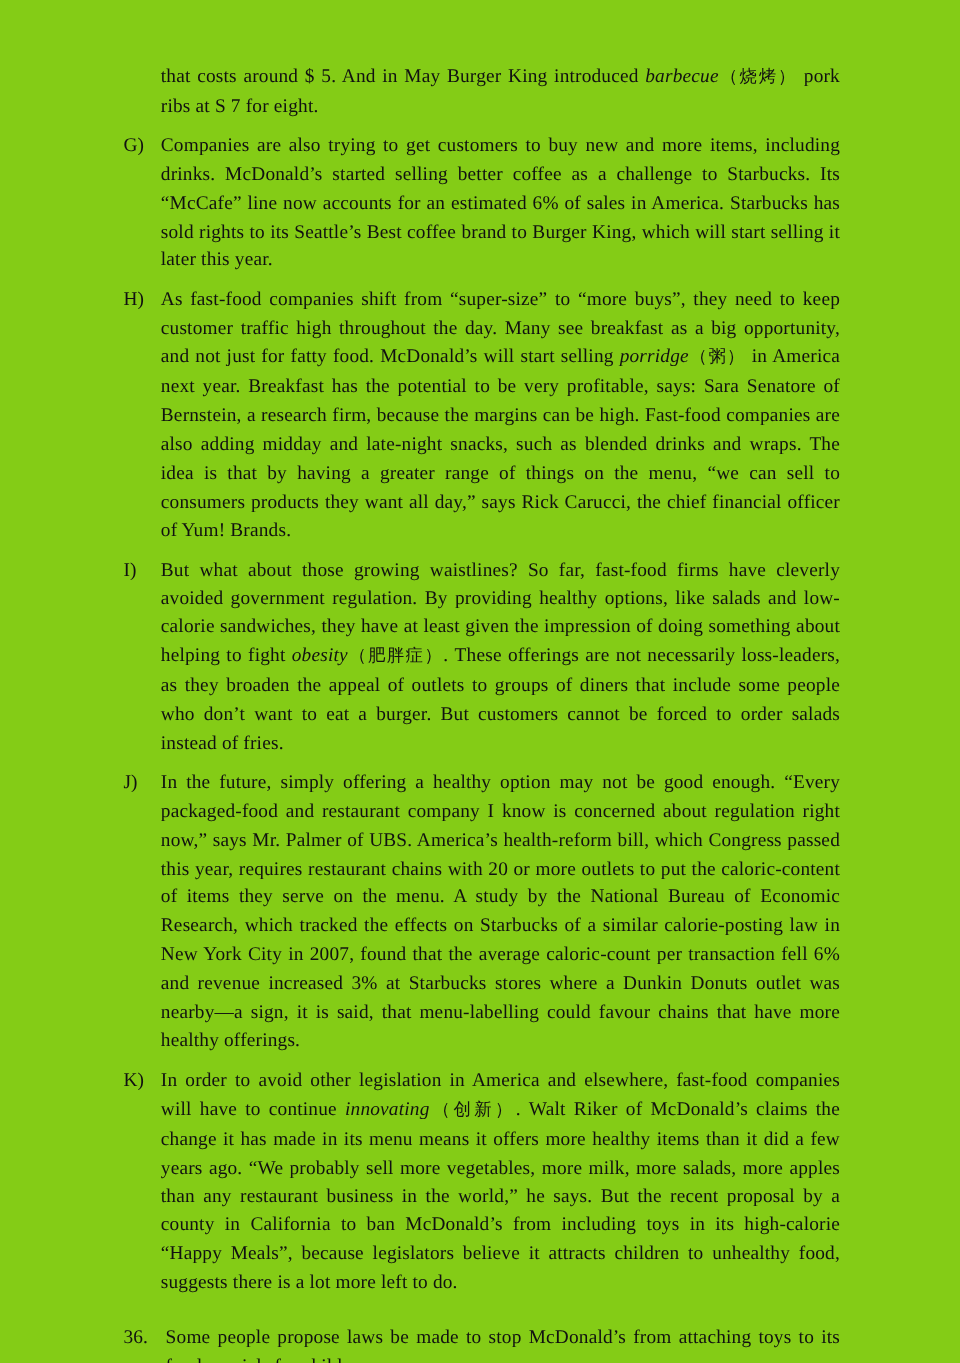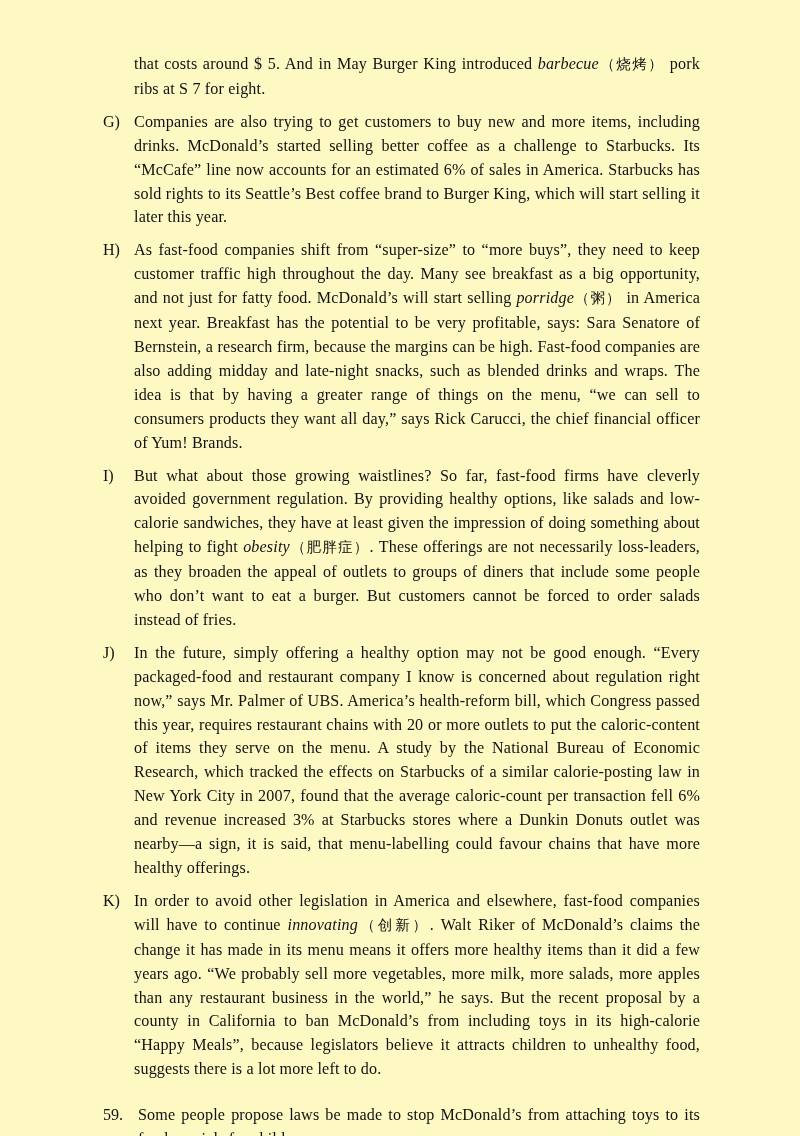--- a/index.html
+++ b/index.html
@@ -12,21 +12,21 @@
     height: 1136px;
     overflow: hidden;
     font-family: "Liberation Serif", "DejaVu Serif", serif;
     color: #111111;
     -webkit-font-smoothing: antialiased;
   }
   .page {
     position: relative;
     width: 800px;
     height: 1136px;
-    background: #fef9c3;
+    background: #84cc16;
     box-sizing: border-box;
     padding: 52px 100px 0 103px;
   }
   .doc-body {
     width: 597px;
   }
 
   
   .cont-para {
     margin: 0 0 0 31px;
@@ -101,20 +101,20 @@
       <div class="item-text">In the future, simply offering a healthy option may not be good enough. “Every packaged-food and restaurant company I know is concerned about regulation right now,” says Mr. Palmer of UBS. America’s health-reform bill, which Congress passed this year, requires restaurant chains with 20 or more outlets to put the caloric-content of items they serve on the menu. A study by the National Bureau of Economic Research, which tracked the effects on Starbucks of a similar calorie-posting law in New York City in 2007, found that the average caloric-count per transaction fell 6% and revenue increased 3% at Starbucks stores where a Dunkin Donuts outlet was nearby—a sign, it is said, that menu-labelling could favour chains that have more healthy offerings.</div>
     </div>
 
     <div class="item">
       <div class="item-label">K)</div>
       <div class="item-text"><span>In order to avoid other legislation in America and elsewhere, fast-food companies will have to continue </span><em class="term">innovating</em><span class="cjk">（创新）</span><span>. Walt Riker of McDonald’s claims the change it has made in its menu means it offers more healthy items than it did a few years ago. “We probably sell more vegetables, more milk, more salads, more apples than any restaurant business in the world,” he says. But the recent proposal by a county in California to ban McDonald’s from including toys in its high-calorie “Happy Meals”, because legislators believe it attracts children to unhealthy food, suggests there is a lot more left to do.</span></div>
     </div>
 
     <div class="q-block">
       <div class="item">
-        <div class="item-label">59.</div>
+        <div class="item-label">36.</div>
         <div class="item-text">Some people propose laws be made to stop McDonald’s from attaching toys to its food specials for children.</div>
       </div>
 
     </div>
 
   </div>
 </div>
 
 </body></html>

